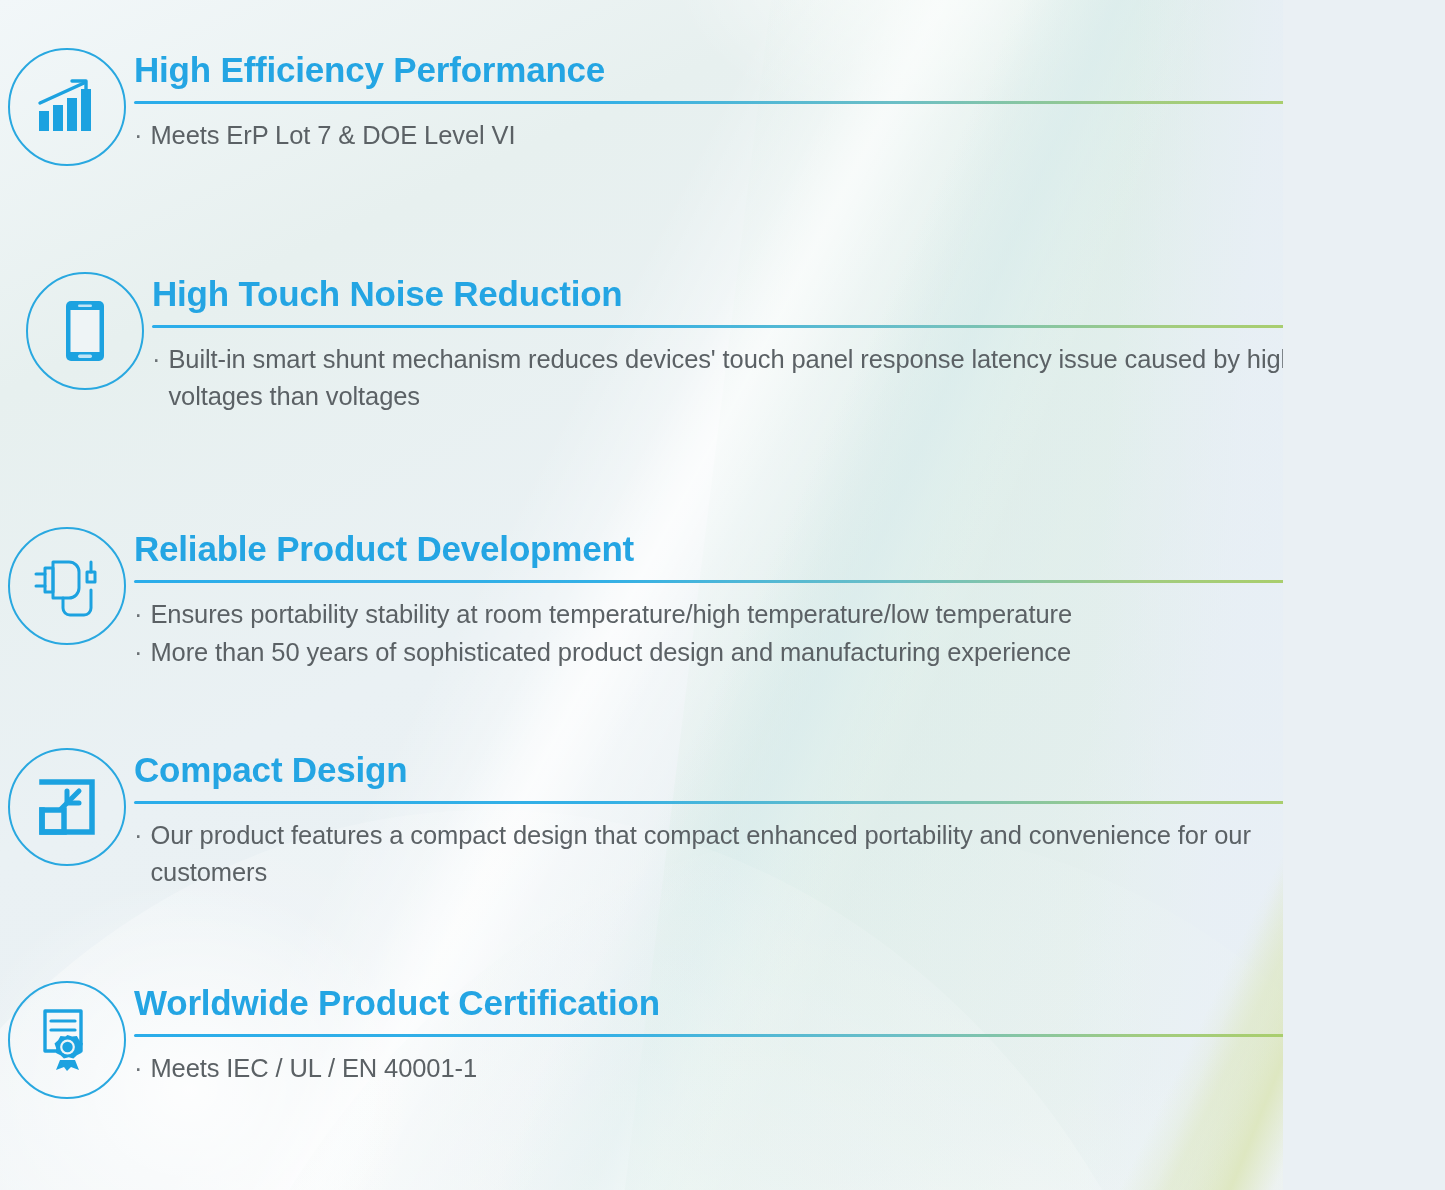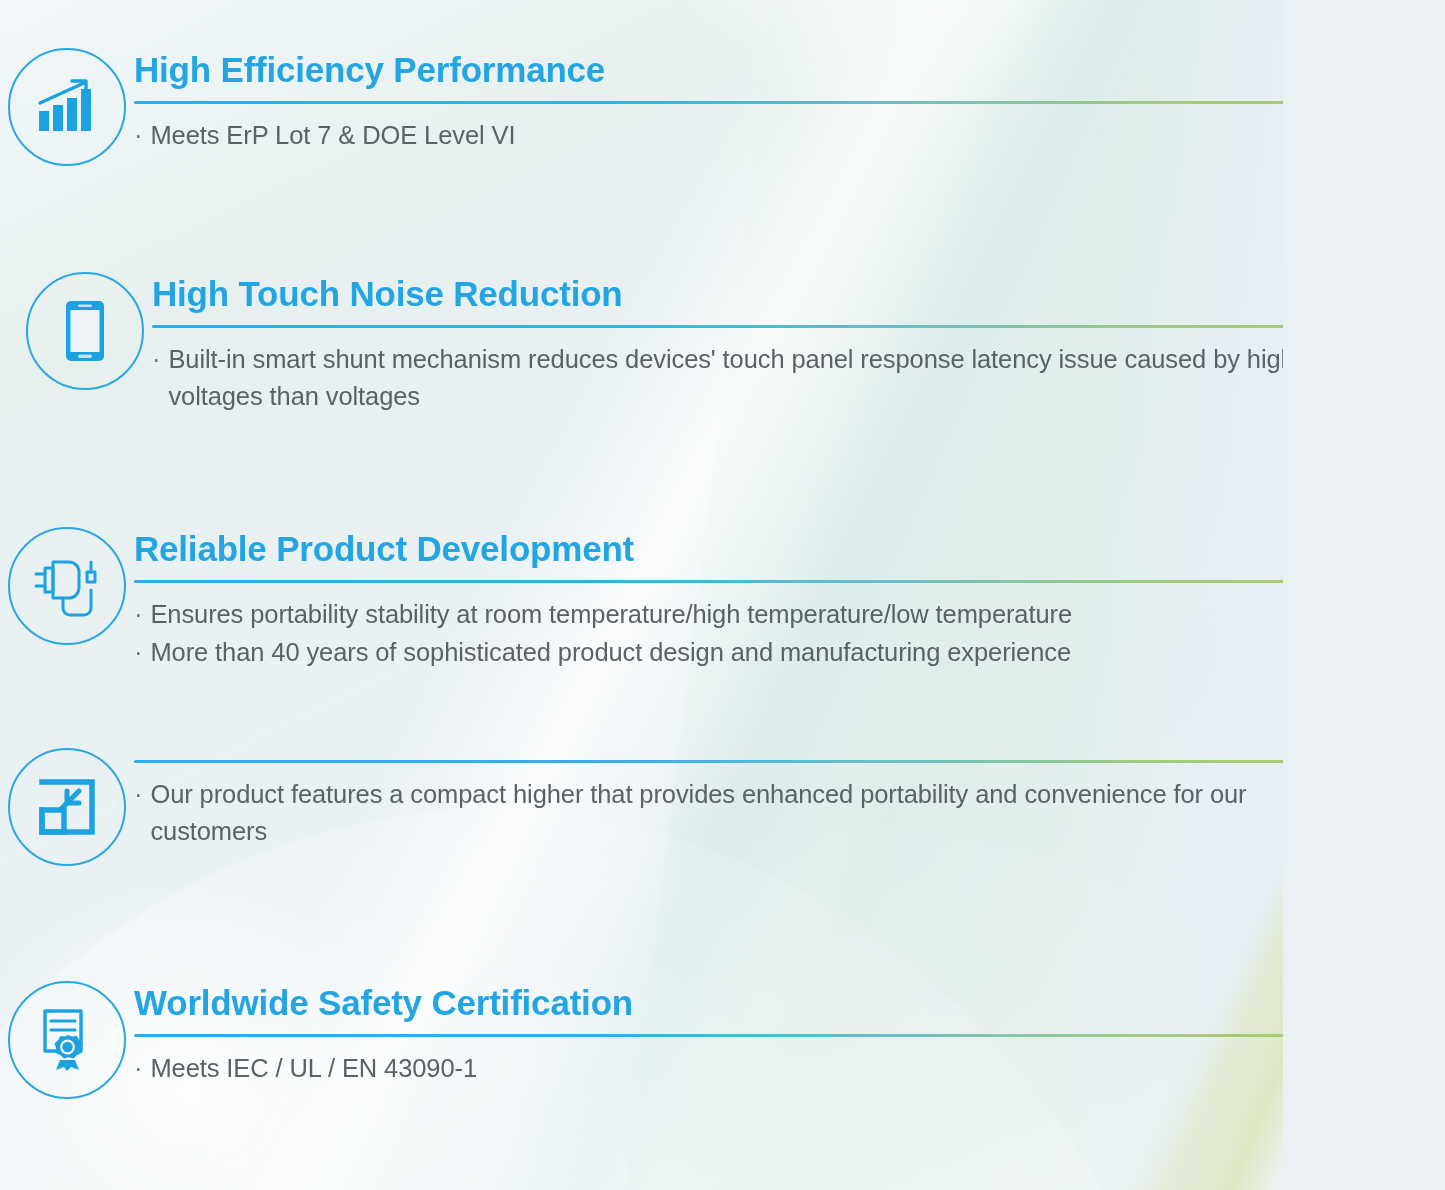--- a/index.html
+++ b/index.html
@@ -256,45 +256,46 @@
       <div class="feature-body">
         <div class="feature-title">Reliable Product Development</div>
         <div class="feature-divider"></div>
         <div class="feature-lines">
           <div class="feature-line">
             <span class="bullet-dot">·</span>
             <span class="line-text">Ensures portability stability at room temperature/high temperature/low temperature</span>
           </div>
           <div class="feature-line">
             <span class="bullet-dot">·</span>
-            <span class="line-text">More than 40 years of sophisticated product  design and manufacturing experience</span>
+            <span class="line-text">More than 50 years of sophisticated product  design and manufacturing experience</span>
           </div>
         </div>
       </div>
     </div>
 
     <div class="feature-row row-3">
       <div class="icon-wrap">
         <div class="icon-circle">
           <span>
             <svg width="62" height="62" viewBox="0 0 62 62" fill="none">
               <path d="M6 6 h50 v50 h-50 v-22" stroke="#1ca2e0" stroke-width="5.5" fill="none" stroke-linecap="square"></path>
               <rect x="6" y="34" width="22" height="22" stroke="#1ca2e0" stroke-width="5.5" fill="none"></rect>
               <path d="M43 15 L25 33" stroke="#1ca2e0" stroke-width="5" stroke-linecap="round"></path>
               <path d="M43 27 L43 15 L31 15" stroke="#1ca2e0" stroke-width="5" stroke-linejoin="round" stroke-linecap="round" fill="none" transform="rotate(180 37 21)"></path>
             </svg>
           </span>
         </div>
       </div>
       <div class="feature-body">
-        <div class="feature-divider"></div>
-        <div class="feature-lines">
-          <div class="feature-line">
-            <span class="bullet-dot">·</span>
-            <span class="line-text">Our product features a compact higher that provides enhanced portability and convenience for our customers</span>
+        <div class="feature-title">Compact Design</div>
+        <div class="feature-divider"></div>
+        <div class="feature-lines">
+          <div class="feature-line">
+            <span class="bullet-dot">·</span>
+            <span class="line-text">Our product features a compact design that compact enhanced portability and convenience for our customers</span>
           </div>
         </div>
       </div>
     </div>
 
     <div class="feature-row row-4">
       <div class="icon-wrap">
         <div class="icon-circle">
           <span>
             <svg width="62" height="66" viewBox="0 0 62 66" fill="none">
@@ -303,25 +304,25 @@
               <path d="M15 23 h24" stroke="#1ca2e0" stroke-width="3.2" stroke-linecap="round"></path>
               <path d="M24 53 L20 63 L28 60 L31 64 L35 60 L43 63 L39 53 Z" fill="#1ca2e0"></path>
               <path d="M31.5 28 l4.6 1.6 l4.8 -0.6 l2.4 4.2 l3.6 3.3 l-1.6 4.6 l0 4.9 l-4.4 2.2 l-3.5 3.4 l-4.7 -1.3 l-4.8 1.3 l-3.4 -3.4 l-4.5 -2.2 l0.1 -4.9 l-1.6 -4.6 l3.6 -3.3 l2.4 -4.2 l4.8 0.6 z" fill="#1ca2e0"></path>
               <circle cx="31.5" cy="40" r="7.4" fill="#eef4f6"></circle>
               <circle cx="31.5" cy="40" r="5.2" fill="#1ca2e0"></circle>
             </svg>
           </span>
         </div>
       </div>
       <div class="feature-body">
-        <div class="feature-title">Worldwide Safety Certification</div>
-        <div class="feature-divider"></div>
-        <div class="feature-lines">
-          <div class="feature-line">
-            <span class="bullet-dot">·</span>
-            <span class="line-text">Meets IEC / UL / EN 43090-1</span>
+        <div class="feature-title">Worldwide Product Certification</div>
+        <div class="feature-divider"></div>
+        <div class="feature-lines">
+          <div class="feature-line">
+            <span class="bullet-dot">·</span>
+            <span class="line-text">Meets IEC / UL / EN 40001-1</span>
           </div>
         </div>
       </div>
     </div>
 
   </div>
 </div>
 
 </body></html>

